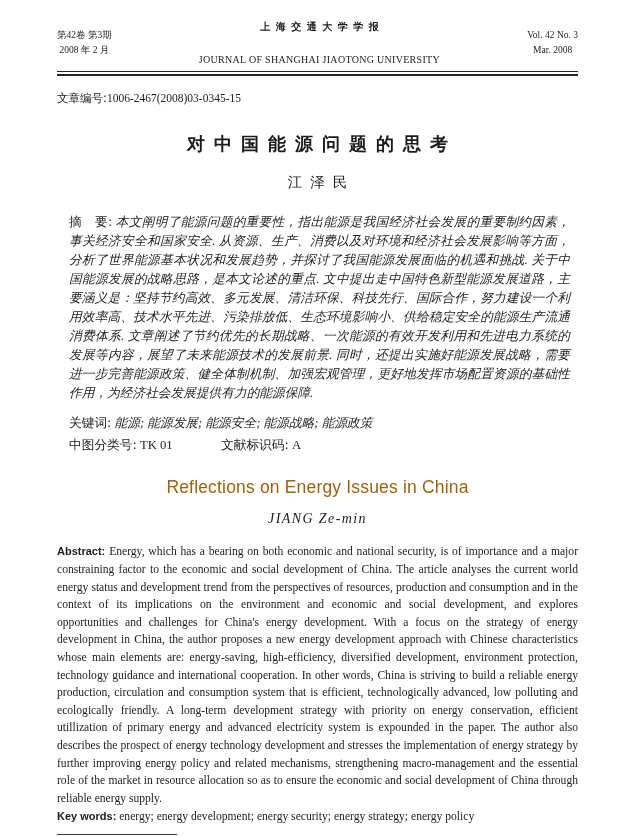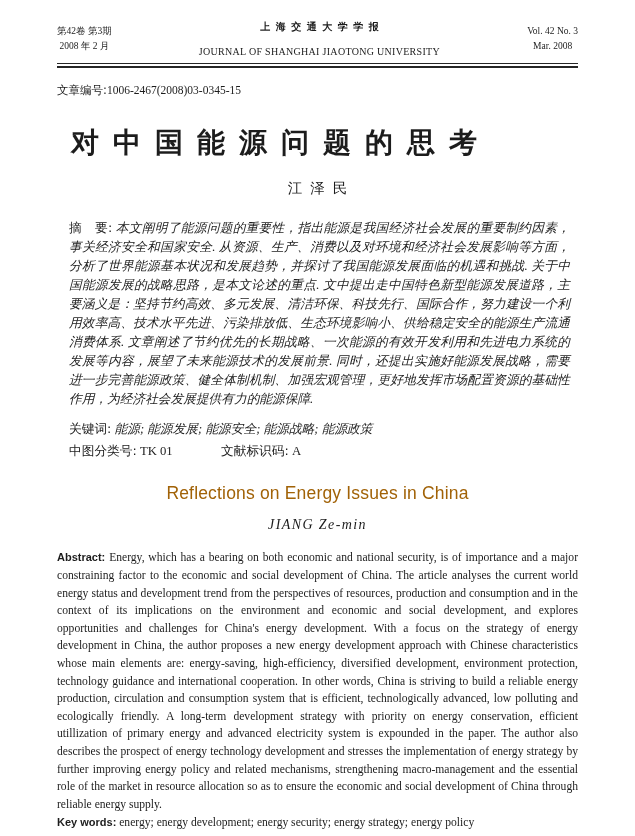--- a/index.html
+++ b/index.html
@@ -12,28 +12,28 @@
     padding:20px 57px 0 57px;
     overflow:hidden;
     color:#1c1c1c;
     font-family:"Liberation Serif", serif;
   }
   
   .jheader{display:flex;justify-content:space-between;align-items:center;}
   .hdr-side{font-size:9.5px;line-height:1.55;text-align:center;white-space:nowrap;}
   .hdr-center{text-align:center;flex:1;}
   .hdr-center .cn{font-size:10px;letter-spacing:0.55em;text-indent:0.55em;font-weight:600;}
-  .hdr-center .en{font-size:10px;margin-top:12px;letter-spacing:0.03em;}
+  .hdr-center .en{font-size:10px;margin-top:20px;letter-spacing:0.03em;}
   .double-rule{margin-top:6px;height:2.4px;border-top:1.3px solid #262626;border-bottom:2.6px solid #262626;}
   
   .article-number{margin-top:15px;font-size:11.5px;}
   .lbl-hei{font-family:"DejaVu Sans","Liberation Sans",sans-serif;font-weight:400;}
   
-  .title-cn{margin:26px 0 0 0;text-align:left;font-family:"DejaVu Sans","Liberation Sans",sans-serif;
-    font-weight:700;font-size:28px;letter-spacing:0.5em;text-indent:0.5em;}
+  .title-cn{margin:26px 0 0 0;text-align:center;font-family:"DejaVu Sans","Liberation Sans",sans-serif;
+    font-weight:700;font-size:18px;letter-spacing:0.5em;text-indent:0.5em;}
   .author-cn{margin-top:17px;text-align:center;font-size:14.5px;letter-spacing:0.55em;text-indent:0.55em;}
   
   .abstract-cn{margin:20px 8px 0 12px;font-size:12.7px;line-height:19px;text-align:justify;}
   .abstract-cn .body{font-style:italic;}
   .kw-cn{margin:10px 8px 0 12px;font-size:12.7px;line-height:20px;}
   .kw-cn .body{font-style:italic;}
   .clc-line{margin:2px 8px 0 12px;font-size:12.7px;line-height:20px;}
   .clc-gap{display:inline-block;width:42px;}
   
   .title-en{margin:22px 0 0 0;text-align:center;font-family:"Liberation Sans",sans-serif;

